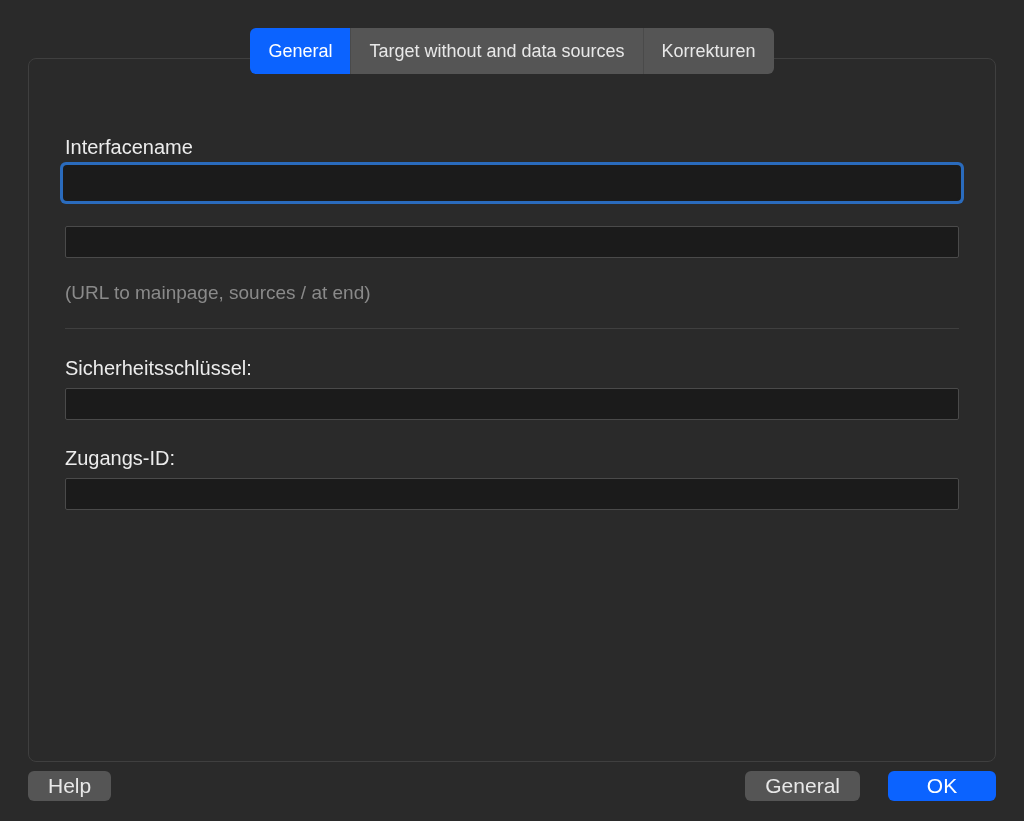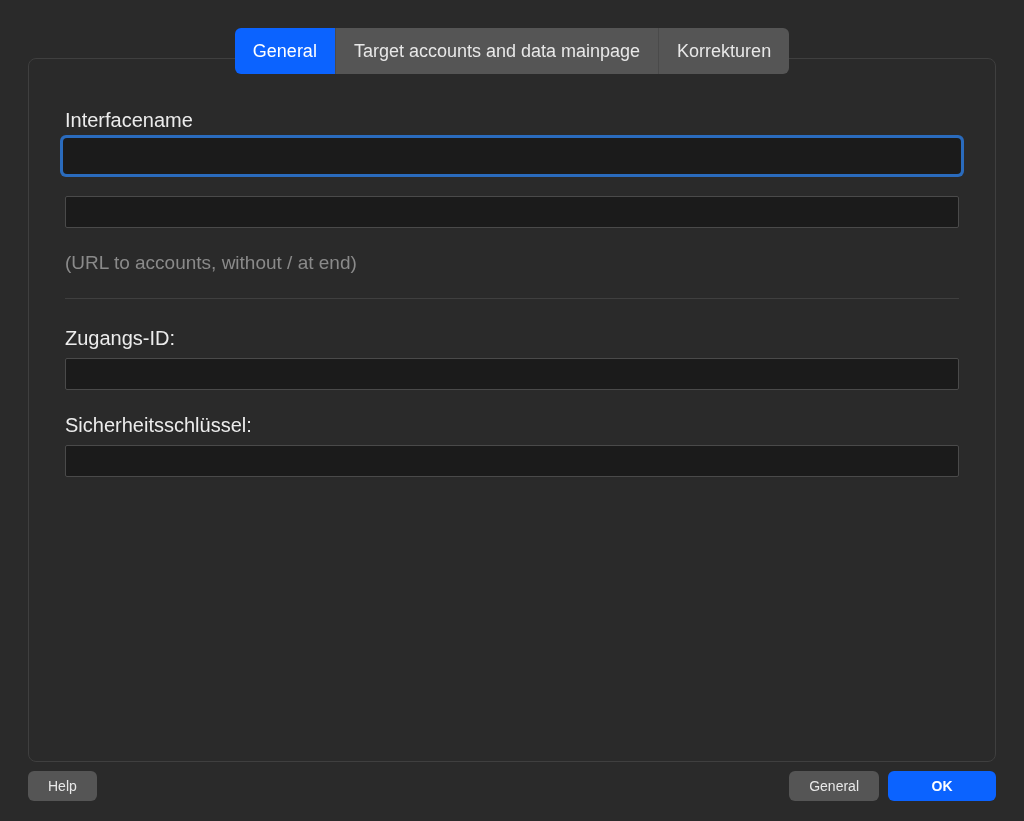--- a/index.html
+++ b/index.html
@@ -77,20 +77,21 @@
       border: none;
       box-shadow: 0 0 0 2px #1b1b1b, 0 0 0 5px #2a6bbd;
     }
     .help-text {
       font-size: 19px;
       color: #8a8a8a;
       margin-top: 24px;
     }
     .field-group {
       margin-bottom: 24px;
+      margin-top: 27px;
     }
     .divider {
       border: none;
       border-top: 1px solid #3f3f3f;
       margin: 22px 0 28px 0;
     }
     .button-bar {
       position: absolute;
       bottom: 20px;
       left: 28px;
@@ -99,71 +100,70 @@
       align-items: center;
     }
     .spacer {
       flex: 1;
     }
     .btn {
       min-width: 88px;
       height: 30px;
       border-radius: 6px;
       border: none;
-      font-size: 14px;
+      font-size: 21px;
       padding: 0 20px;
       cursor: default;
       user-select: none;
       background: #555555;
       color: #e8e8e8;
       font-family: inherit;
     }
     .btn.primary {
       background: #0b63ff;
       color: #ffffff;
       min-width: 108px;
     }
     .btn + .btn {
-      margin-left: 9px;
-      font-weight: bold;
+      margin-left: 28px;
     }
     .btn.help {
       min-width: 68px;
     }
   </style>
 </head>
 <body>
 
 <div class="tabs">
   <div class="tab active">General</div>
-  <div class="tab">Target accounts and data mainpage</div>
+  <div class="tab">Target without and data sources</div>
   <div class="tab">Korrekturen</div>
 </div>
 
 <div class="frame">
 
   <div class="field-group">
     <div class="field-label">Interfacename</div>
     <input type="text" class="text-input focused" value="" style="">
   </div>
 
   <div class="field-group">
     <input type="text" class="text-input" value="" style="">
-    <div class="help-text">(URL to accounts, without / at end)</div>
+    <div class="help-text">(URL to mainpage, sources / at end)</div>
   </div>
 
   <hr class="divider">
 
   <div class="field-group">
-    <div class="field-label">Zugangs-ID:</div>
+    <div class="field-label">Sicherheitsschlüssel:</div>
     <input type="text" class="text-input" value="" style="">
   </div>
 
   <div class="field-group">
-    <div class="field-label">Sicherheitsschlüssel:</div>
+    <div class="field-label">Zugangs-ID:</div>
     <input type="text" class="text-input" value="" style="">
   </div>
 
 </div>
 
 <div class="button-bar">
   <button class="btn help">Help</button>
   <div class="spacer"></div>
   <button class="btn">General</button>
   <button class="btn primary">OK</button>

